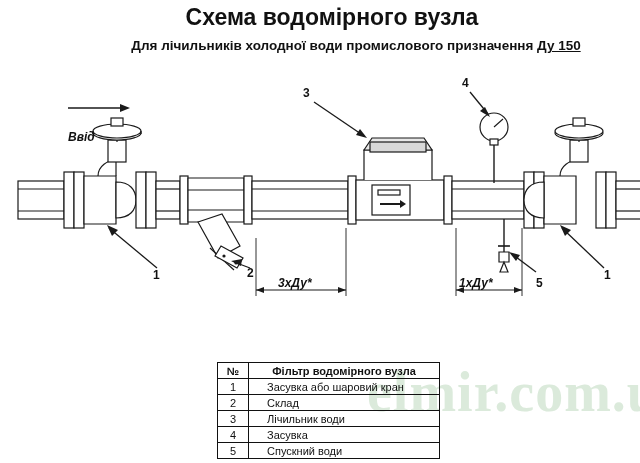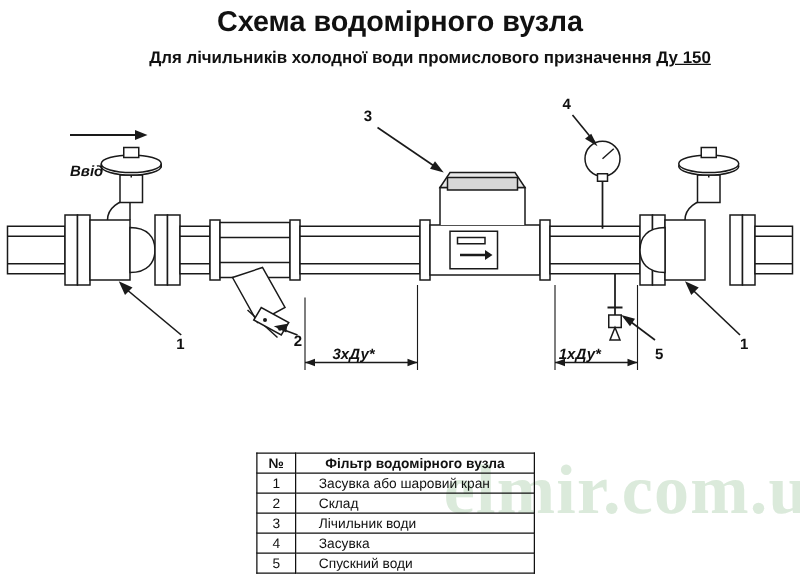--- a/index.html
+++ b/index.html
@@ -4,21 +4,21 @@
 <style>
   html,body{margin:0;padding:0;}
   body{
     width:640px;height:463px;
     background:#ffffff;
     font-family:"Liberation Sans", sans-serif;
     color:#111;
     position:relative;
     overflow:hidden;
   }
-  .stage{position:absolute;left:0;top:0;width:508px;height:463px;}
+  .stage{position:absolute;left:12px;top:0;width:508px;height:463px;}
   svg{position:absolute;left:0;top:0;}
   .title{
     position:absolute;top:4px;left:0;width:640px;text-align:center;
     font-size:23px;font-weight:bold;letter-spacing:0px;
   }
   .subtitle{
     position:absolute;top:38px;left:0;width:640px;text-align:center;
     font-size:13.5px;font-weight:bold;margin-left:24px;
   }
   .subtitle .ul{text-decoration:underline;}

